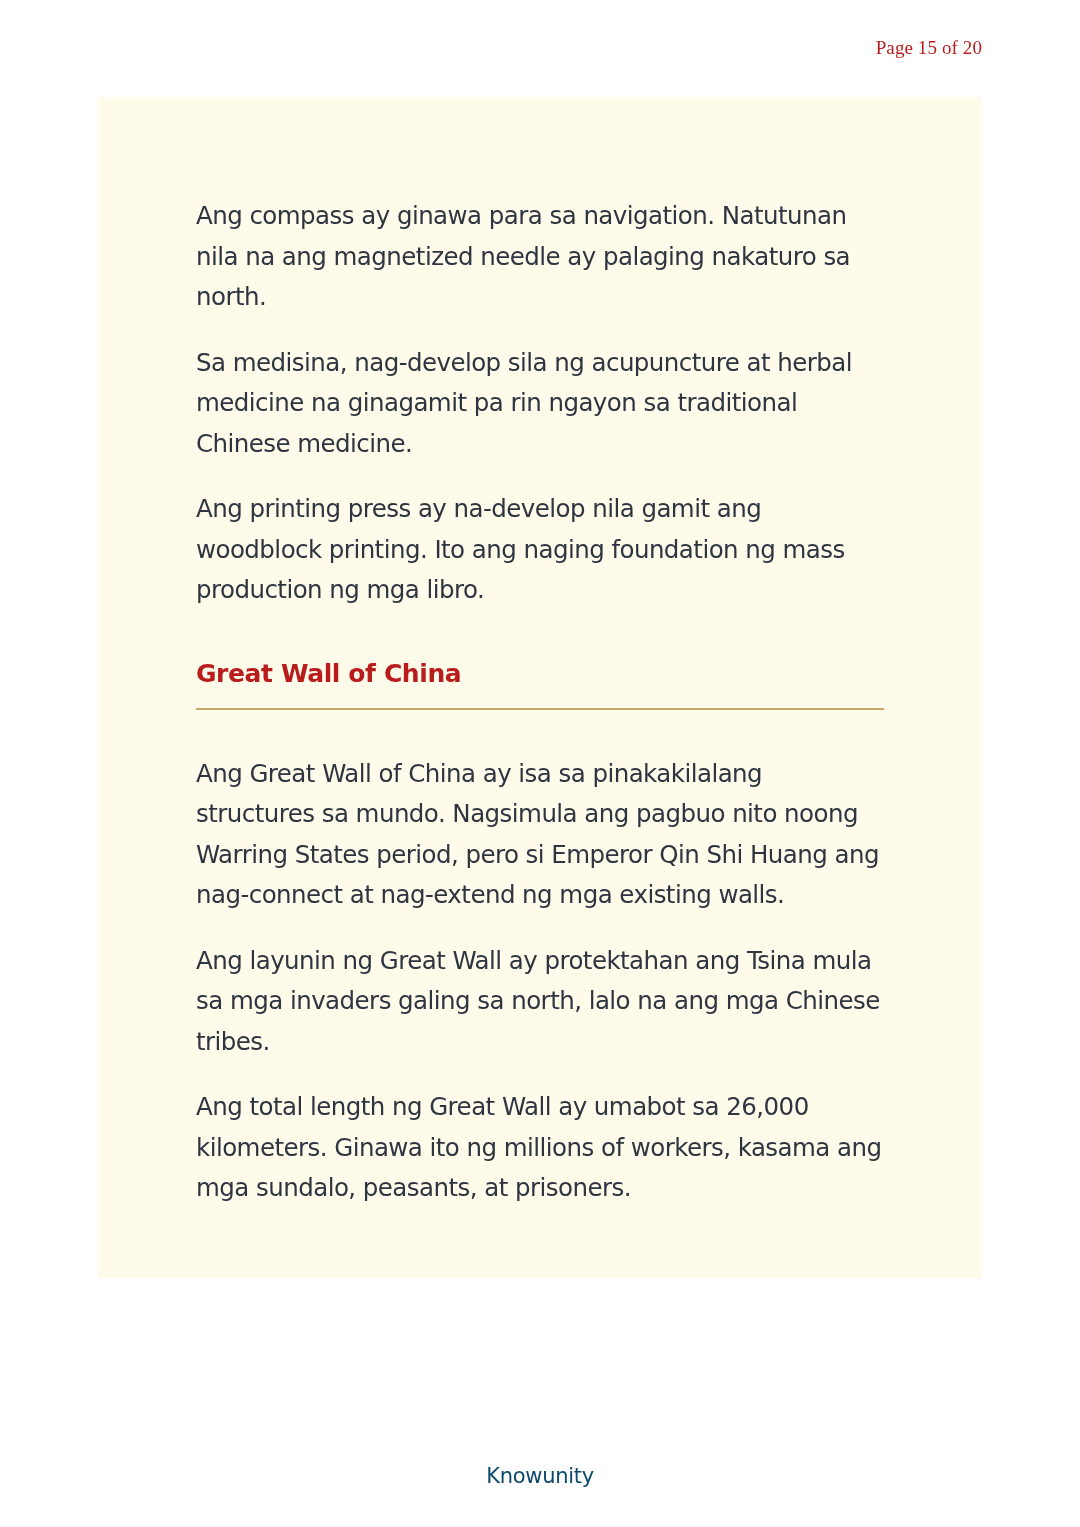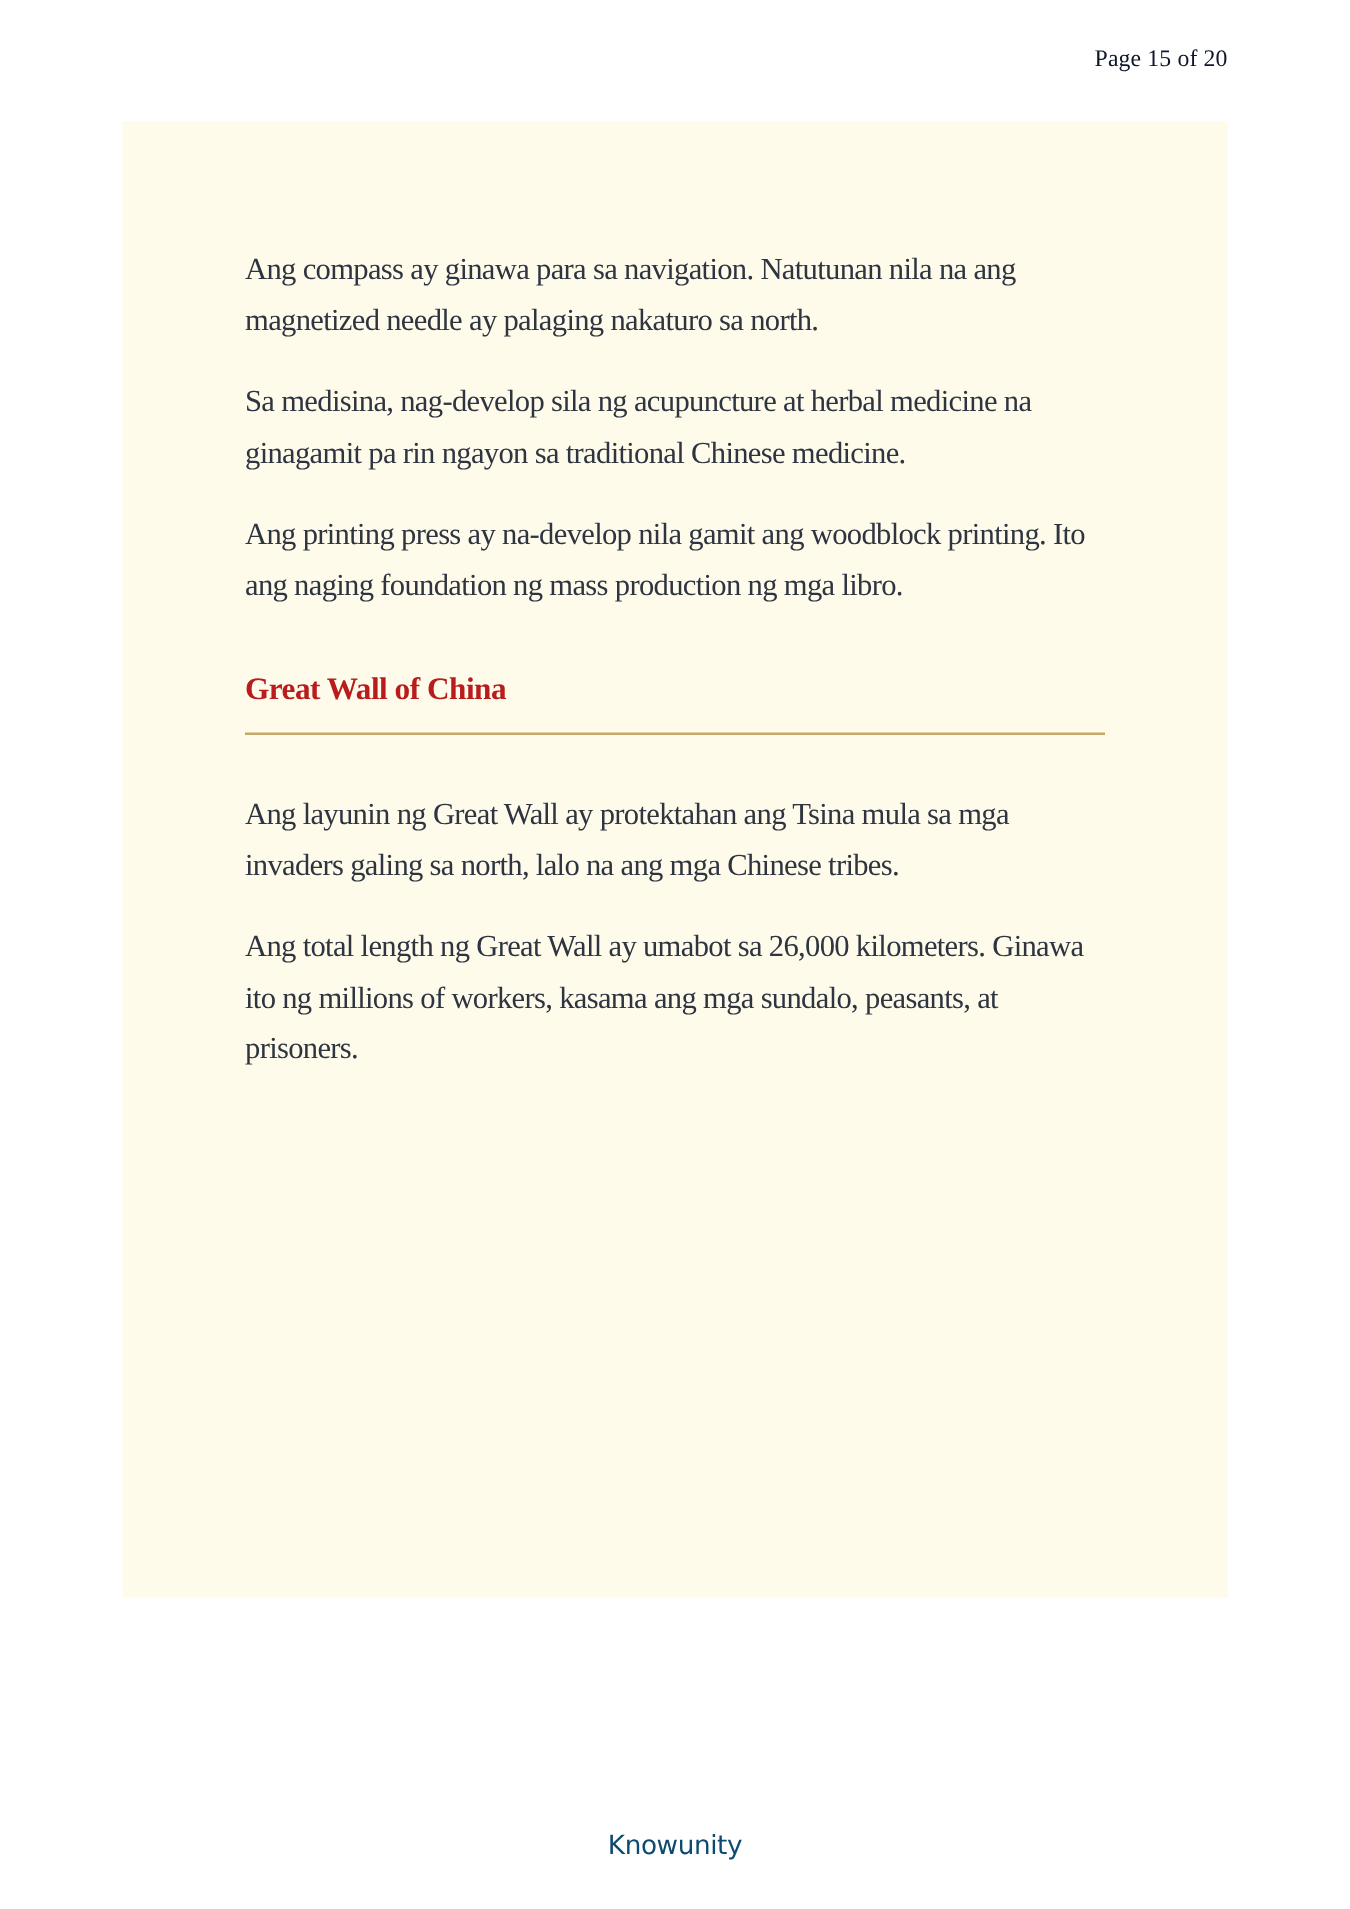--- a/index.html
+++ b/index.html
@@ -13,31 +13,30 @@
       position: relative;
       overflow: hidden;
       font-family: "DejaVu Sans", "Liberation Sans", sans-serif;
     }
     .page-number {
       position: absolute;
       top: 37px;
       right: 98px;
       font-family: "Liberation Serif", "DejaVu Serif", serif;
       font-size: 19px;
-      color: #0f172a;
+      color: #b91c1c;
       letter-spacing: 0.1px;
     }
     .content-panel {
       position: absolute;
       left: 98px;
       top: 97px;
       width: 884px;
       height: 1181px;
       background: #fefbea;
-      font-family: Liberation Serif, serif;
     }
     .content-inner {
       position: absolute;
       left: 98px;
       top: 99px;
       width: 688px;
     }
     .paragraph {
       margin: 0 0 25px 0;
       font-size: 24.5px;
@@ -78,18 +77,19 @@
 
 <div class="content-panel">
   <div class="content-inner">
     <p class="paragraph">Ang compass ay ginawa para sa navigation. Natutunan nila na ang magnetized needle ay palaging nakaturo sa north.</p>
     <p class="paragraph">Sa medisina, nag-develop sila ng acupuncture at herbal medicine na ginagamit pa rin ngayon sa traditional Chinese medicine.</p>
     <p class="paragraph">Ang printing press ay na-develop nila gamit ang woodblock printing. Ito ang naging foundation ng mass production ng mga libro.</p>
 
     <h2 class="section-heading">Great Wall of China</h2>
     <div class="divider"></div>
 
+    <p class="paragraph">Ang Great Wall of China ay isa sa pinakakilalang structures sa mundo. Nagsimula ang pagbuo nito noong Warring States period, pero si Emperor Qin Shi Huang ang nag-connect at nag-extend ng mga existing walls.</p>
     <p class="paragraph">Ang layunin ng Great Wall ay protektahan ang Tsina mula sa mga invaders galing sa north, lalo na ang mga Chinese tribes.</p>
     <p class="paragraph">Ang total length ng Great Wall ay umabot sa 26,000 kilometers. Ginawa ito ng millions of workers, kasama ang mga sundalo, peasants, at prisoners.</p>
   </div>
 </div>
 
 <div class="footer-brand">Knowunity</div>
 
 </body></html>

